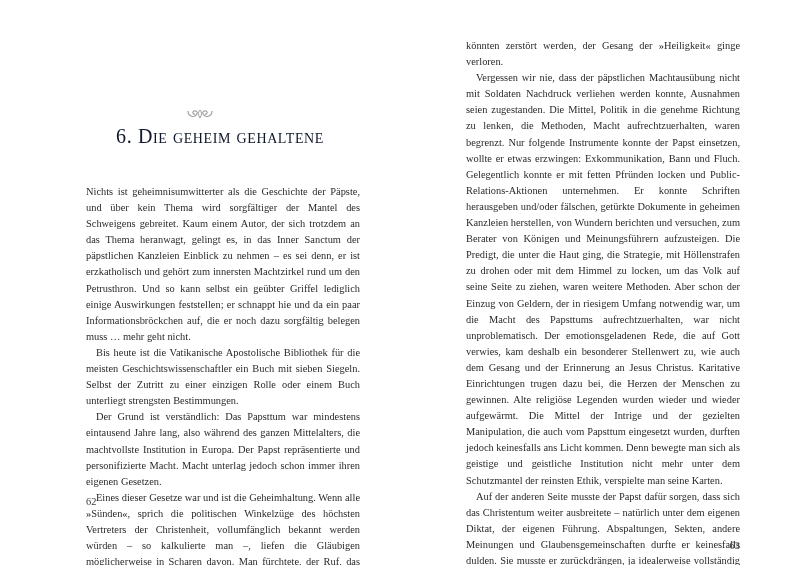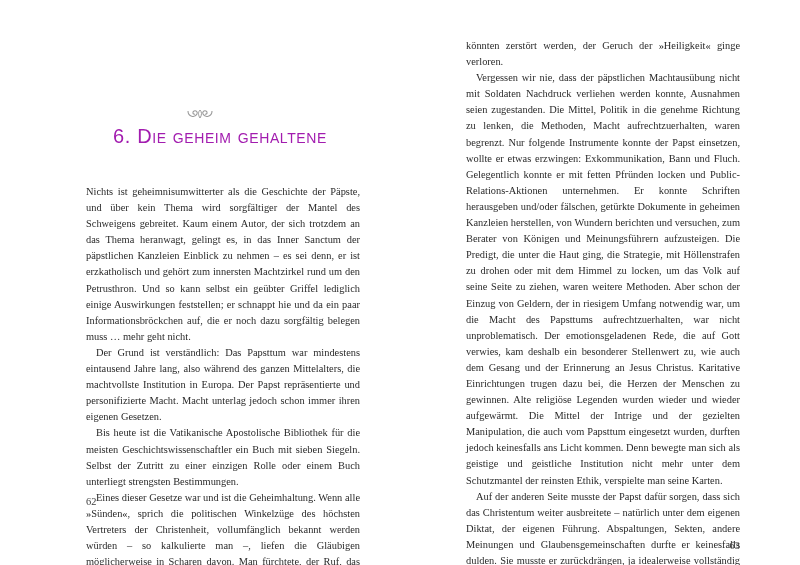--- a/index.html
+++ b/index.html
@@ -22,22 +22,22 @@
   .textblock p { margin: 0; text-indent: 10px; }
   .textblock p.noindent { text-indent: 0; }
   .ornament {
     position: absolute; left: 0; width: 400px; top: 106px; height: 16px;
     display: flex; justify-content: center; align-items: center;
   }
   .ornament svg { width: 28px; height: 14px; }
   .chapter-title {
     position: absolute; left: 40px; width: 360px; top: 124px;
     text-align: center;
-    font-family: Liberation Sans, sans-serif;
-    color: #a21caf;
+    font-family: Liberation Serif, serif;
+    color: #0f172a;
     font-size: 20px;
     line-height: 24px;
     font-variant: small-caps;
     letter-spacing: 0.6px;
   }
   .chapter-title .line { display: block; }
   .folio {
     position: absolute; top: 496px;
     font-family: "Liberation Serif", "DejaVu Serif", serif;
     font-size: 10.4px; color: #3a3a3a;
@@ -56,29 +56,29 @@
         <path d="M2 4 C2 10, 9 11, 11 7 C12 5, 10 3, 8 4 C6 5, 7 8, 9 7" fill="none" stroke="#9a9a9a" stroke-width="1.1"></path>
         <path d="M26 4 C26 10, 19 11, 17 7 C16 5, 18 3, 20 4 C22 5, 21 8, 19 7" fill="none" stroke="#9a9a9a" stroke-width="1.1"></path>
         <path d="M14 3 C12 5, 12 8, 14 11 C16 8, 16 5, 14 3 Z" fill="none" stroke="#9a9a9a" stroke-width="1"></path>
       </svg>
     </div>
     <h1 class="chapter-title" style="margin:0;font-weight:normal;">
       <span class="line">6. Die geheim gehaltene</span>
     </h1>
     <div class="textblock">
       <p class="noindent">Nichts ist geheimnisumwitterter als die Geschichte der Päpste, und über kein Thema wird sorgfältiger der Mantel des Schweigens gebreitet. Kaum einem Autor, der sich trotzdem an das Thema heranwagt, gelingt es, in das Inner Sanctum der päpstlichen Kanzleien Einblick zu nehmen – es sei denn, er ist erzkatholisch und gehört zum innersten Machtzirkel rund um den Petrusthron. Und so kann selbst ein geübter Griffel lediglich einige Auswirkungen feststellen; er schnappt hie und da ein paar Informationsbröckchen auf, die er noch dazu sorgfältig belegen muss … mehr geht nicht.</p>
+      <p>Bis heute ist die Vatikanische Apostolische Bibliothek für die meisten Geschichtswissenschaftler ein Buch mit sieben Siegeln. Selbst der Zutritt zu einer einzigen Rolle oder einem Buch unterliegt strengsten Bestimmungen.</p>
       <p>Der Grund ist verständlich: Das Papsttum war mindestens eintausend Jahre lang, also während des ganzen Mittelalters, die machtvollste Institution in Europa. Der Papst repräsentierte und personifizierte Macht. Macht unterlag jedoch schon immer ihren eigenen Gesetzen.</p>
-      <p>Bis heute ist die Vatikanische Apostolische Bibliothek für die meisten Geschichtswissenschaftler ein Buch mit sieben Siegeln. Selbst der Zutritt zu einer einzigen Rolle oder einem Buch unterliegt strengsten Bestimmungen.</p>
       <p>Eines dieser Gesetze war und ist die Geheimhaltung. Wenn alle »Sünden«, sprich die politischen Winkelzüge des höchsten Vertreters der Christenheit, vollumfänglich bekannt werden würden – so kalkulierte man –, liefen die Gläubigen möglicherweise in Scharen davon. Man fürchtete, der Ruf, das Image, der Nimbus des Papstes</p>
     </div>
     <div class="folio">62</div>
   </div>
 
   <div class="page page-right">
     <div class="textblock">
-      <p class="noindent">könnten zerstört werden, der Geruch der »Heiligkeit« ginge verloren.</p>
+      <p class="noindent">könnten zerstört werden, der Gesang der »Heiligkeit« ginge verloren.</p>
       <p>Vergessen wir nie, dass der päpstlichen Machtausübung nicht mit Soldaten Nachdruck verliehen werden konnte, Ausnahmen seien zugestanden. Die Mittel, Politik in die genehme Richtung zu lenken, die Methoden, Macht aufrechtzuerhalten, waren begrenzt. Nur folgende Instrumente konnte der Papst einsetzen, wollte er etwas erzwingen: Exkommunikation, Bann und Fluch. Gelegentlich konnte er mit fetten Pfründen locken und Public-Relations-Aktionen unternehmen. Er konnte Schriften herausgeben und/oder fälschen, getürkte Dokumente in geheimen Kanzleien herstellen, von Wundern berichten und versuchen, zum Berater von Königen und Meinungsführern aufzusteigen. Die Predigt, die unter die Haut ging, die Strategie, mit Höllenstrafen zu drohen oder mit dem Himmel zu locken, um das Volk auf seine Seite zu ziehen, waren weitere Methoden. Aber schon der Einzug von Geldern, der in riesigem Umfang notwendig war, um die Macht des Papsttums aufrechtzuerhalten, war nicht unproblematisch. Der emotionsgeladenen Rede, die auf Gott verwies, kam deshalb ein besonderer Stellenwert zu, wie auch dem Gesang und der Erinnerung an Jesus Christus. Karitative Einrichtungen trugen dazu bei, die Herzen der Menschen zu gewinnen. Alte religiöse Legenden wurden wieder und wieder aufgewärmt. Die Mittel der Intrige und der gezielten Manipulation, die auch vom Papsttum eingesetzt wurden, durften jedoch keinesfalls ans Licht kommen. Denn bewegte man sich als geistige und geistliche Institution nicht mehr unter dem Schutzmantel der reinsten Ethik, verspielte man seine Karten.</p>
       <p>Auf der anderen Seite musste der Papst dafür sorgen, dass sich das Christentum weiter ausbreitete – natürlich unter dem eigenen Diktat, der eigenen Führung. Abspaltungen, Sekten, andere Meinungen und Glaubensgemeinschaften durfte er keinesfalls dulden. Sie musste er zurückdrängen, ja idealerweise vollständig ausrotten. Hierfür bediente er sich eines »weltlichen Arms«. Er musste gewissenlose Haudegen und militante Könige dafür gewinnen, die</p>
     </div>
     <div class="folio">63</div>
   </div>
 
 </div>
 
 </body></html>

